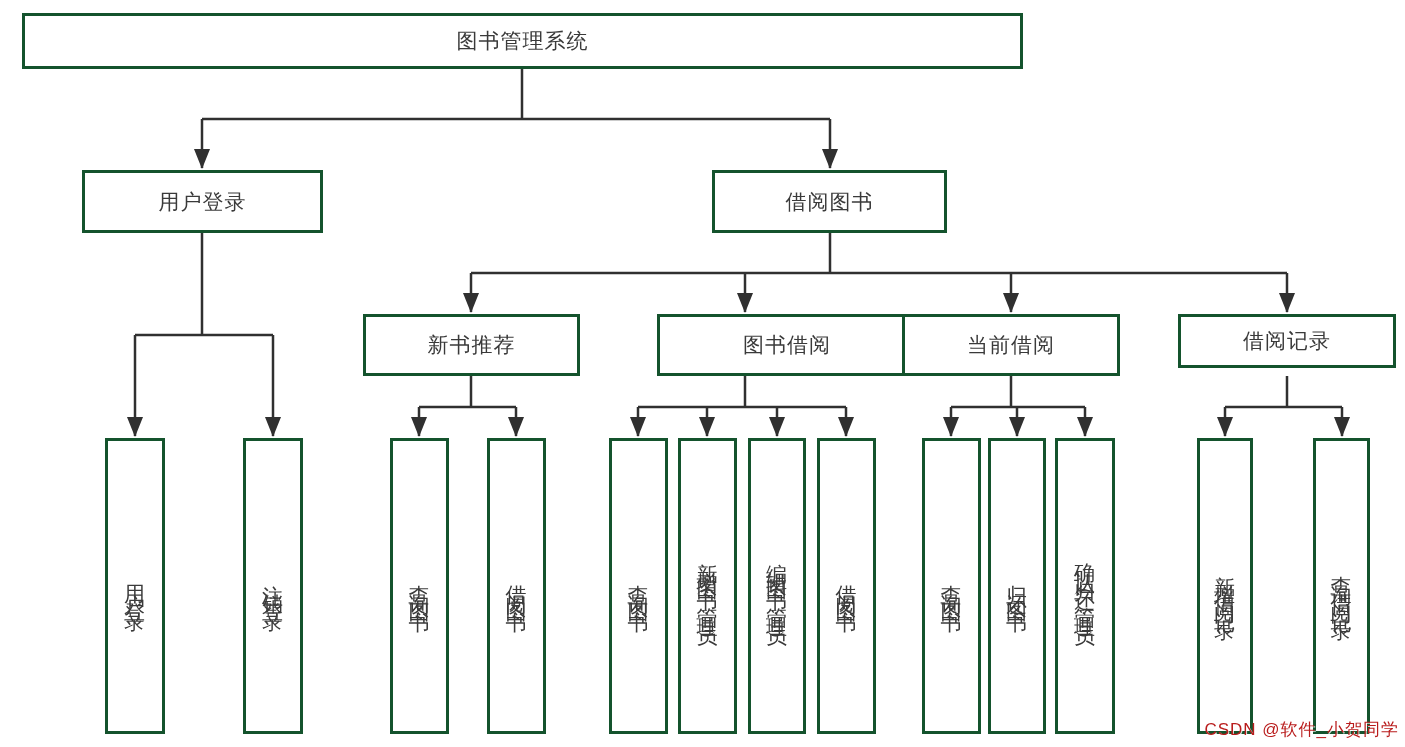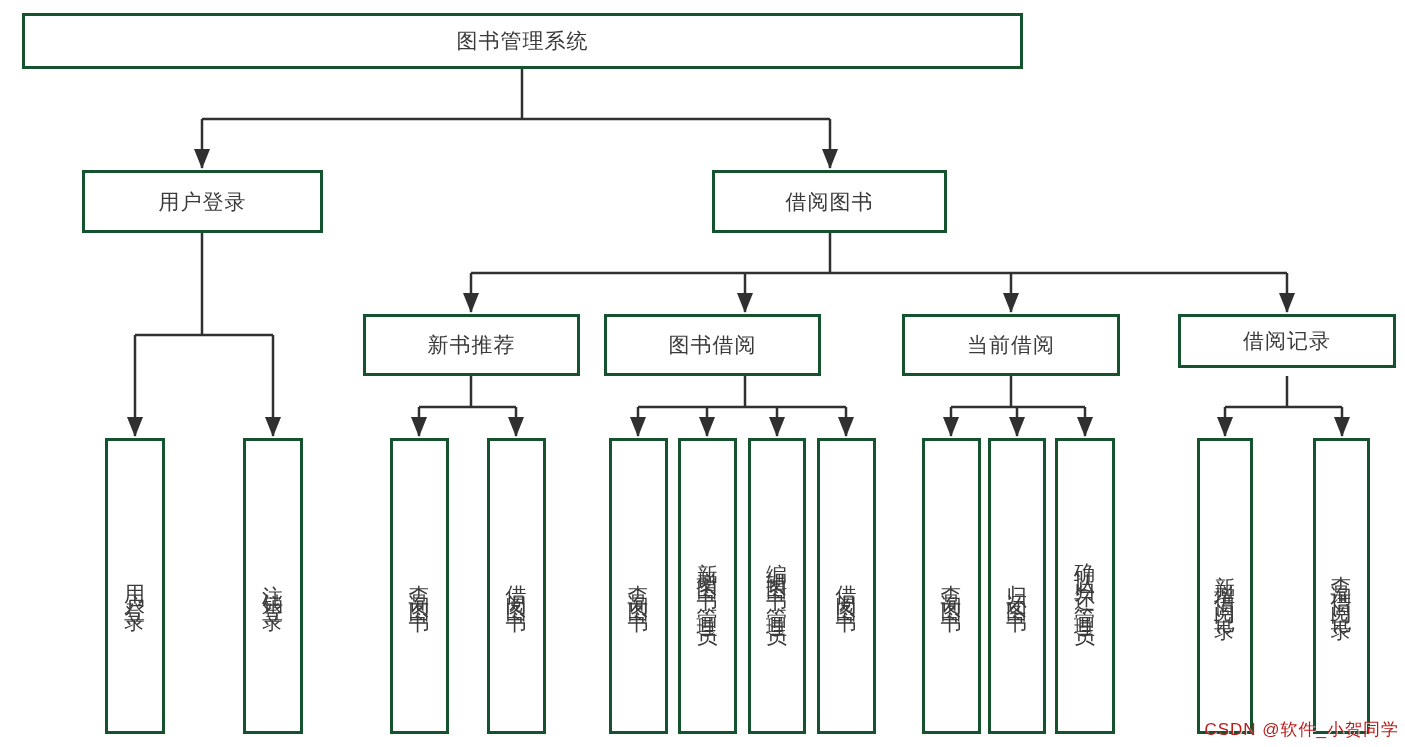--- a/index.html
+++ b/index.html
@@ -18,21 +18,21 @@
   .leaf{z-index:2;}
   .leaf span{
     writing-mode:vertical-rl;text-orientation:mixed;
     font-size:21px;letter-spacing:9px;color:#3a3a3a;line-height:1;
   }
   
   .b-root{left:22px;top:13px;width:1001px;height:56px;}
   .b-user{left:82px;top:170px;width:241px;height:63px;}
   .b-mgmt{left:712px;top:170px;width:235px;height:63px;}
   .b-newbook{left:363px;top:314px;width:217px;height:62px;text-align:right;}
-  .b-borrow{left:604px;top:314px;width:217px;height:62px;}
+  .b-borrow{left:657px;top:314px;width:260px;height:62px;}
   .b-current{left:902px;top:314px;width:218px;height:62px;}
   .b-records{left:1178px;top:314px;width:218px;height:54px;}
   
   .l0{left:105px;top:438px;width:60px;height:296px;}
   .l1{left:243px;top:438px;width:60px;height:296px;}
   .l2{left:390px;top:438px;width:59px;height:296px;}
   .l3{left:487px;top:438px;width:59px;height:296px;}
   .l4{left:609px;top:438px;width:59px;height:296px;}
   .l5{left:678px;top:438px;width:59px;height:296px;}
   .l6{left:748px;top:438px;width:58px;height:296px;}

